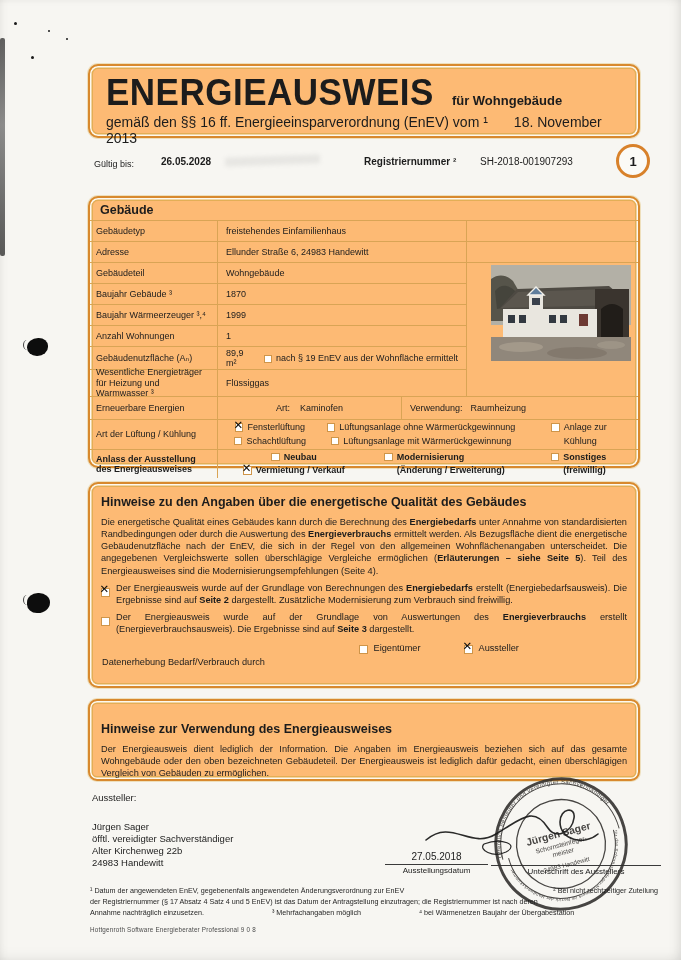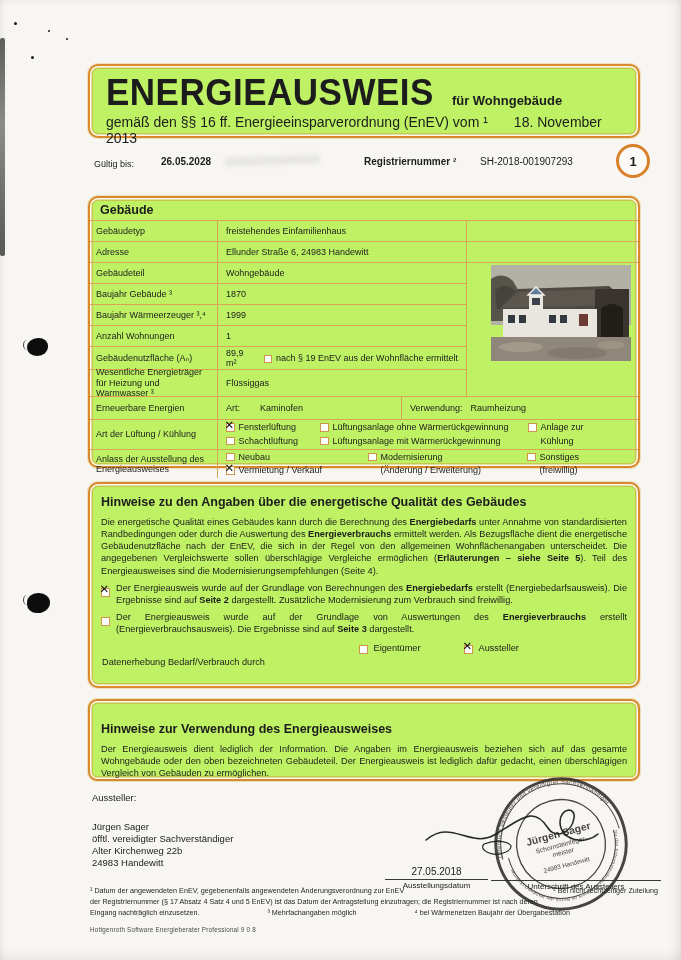--- a/index.html
+++ b/index.html
@@ -10,21 +10,21 @@
   .abs{position:absolute;}
   
   .streak{left:0;top:38px;width:5px;height:218px;background:linear-gradient(#2e2e2e,#6a6a6a 40%,#262626);opacity:.75;border-radius:2px;}
   .speck{background:#1a1a1a;border-radius:50%;}
   .hole{background:#0d0d0d;}
   .hole.h1{left:27px;top:338px;width:21px;height:18px;border-radius:55% 45% 52% 48%;}
   .hole.h2{left:27px;top:593px;width:23px;height:20px;border-radius:50% 50% 55% 45%;}
   .hole::before{content:"";position:absolute;left:-4px;top:2px;width:7px;height:10px;border-left:1.5px solid #444;border-radius:50%;}
   .smudge{left:225px;top:156px;width:95px;height:9px;background:#8a8a8a;opacity:.14;filter:blur(2px);transform:rotate(-2deg);}
   
-  .obox{border:2.5px solid #d8892e;border-radius:10px;background:#bef264;
+  .obox{border:2.5px solid #d8892e;border-radius:10px;background:#fdba74;
         box-shadow:inset 0 0 0 1.5px #fdf9ef, inset 0 0 0 3px rgba(206,164,62,.55), 0 0 0 1px rgba(222,180,90,.35);}
   
   #titlebox{left:88px;top:64px;width:552px;height:74px;padding:7px 16px 0;box-sizing:border-box;}
   .t-row{display:flex;align-items:baseline;}
   .t-main{font-size:35px;font-weight:bold;letter-spacing:.5px;transform:scaleY(1.04);transform-origin:left bottom;}
   .t-sub{font-size:13px;font-weight:bold;margin-left:18px;}
   .t-line{font-size:14px;margin-top:1px;}
   .t-date{margin-left:26px;}
   
   #validity{left:88px;top:150px;width:566px;height:26px;font-size:9.5px;}
@@ -42,46 +42,46 @@
   .gb-main{flex:1;display:flex;flex-direction:column;}
   .gr{display:flex;border-bottom:1px solid #d9a455;font-size:9px;}
   .gb-main .gr:last-child{border-bottom:none;}
   .lc{width:128px;border-right:1px solid #d9a455;padding:2px 6px;display:flex;align-items:center;line-height:1.15;box-sizing:border-box;}
   .vc{flex:1;padding:2px 8px;display:flex;align-items:center;gap:6px;box-sizing:border-box;}
   .h20{height:20px;} .h22{height:22px;} .h26{height:26px;} .h29{height:29px;} .h28{height:28px;}
   .gb-right{width:172px;border-left:1px solid #d9a455;box-sizing:border-box;}
   .ph-row{height:20px;border-bottom:1px solid #d9a455;}
   .photo{width:140px;height:96px;margin:2px 4px 0 24px;}
   .gb-bottom{display:flex;flex-direction:column;}
-  .art-cell{width:184px;border-right:1px solid #d9a455;padding:2px 8px;display:flex;align-items:center;gap:20px;box-sizing:border-box;}
+  .art-cell{width:184px;border-right:1px solid #d9a455;padding:2px 8px;display:flex;align-items:center;gap:10px;box-sizing:border-box;justify-content:center;}
   .verw-cell{flex:1;padding:2px 8px;display:flex;align-items:center;gap:8px;}
   .optcol{display:flex;flex-direction:column;justify-content:center;line-height:1.5;}
   .oc-a{width:88px;} .oc-b{width:202px;} .oc-c{flex:1;}
   .oc-a2{width:136px;} .oc-b2{width:153px;}
-  .opt{display:flex;align-items:flex-start;gap:4px;white-space:nowrap;}
+  .opt{display:flex;align-items:flex-start;gap:4px;white-space:nowrap;justify-content:center;}
   .opt .sub{display:block;}
   .cb{position:relative;display:inline-block;width:6.5px;height:6.5px;border:1px solid #cf9549;margin-top:2px;flex:none;background:#fff;}
   .cb.checked::after{content:"✕";position:absolute;left:-2.5px;top:-7px;font-size:11.5px;font-weight:bold;color:#0a0a0a;}
   
   #hqbox{left:88px;top:482px;width:552px;height:206px;padding:6px 11px;box-sizing:border-box;}
   #hvbox{left:88px;top:699px;width:552px;height:82px;padding:16px 11px;box-sizing:border-box;border-radius:9px;}
   .para{font-size:9.2px;line-height:1.32;text-align:justify;margin-top:4px;}
   .ci{display:flex;margin-top:5px;}
   .ci-mark{width:15px;flex:none;padding-top:1px;}
   .ci .para{margin-top:0;flex:1;}
   .daten{position:relative;height:15px;margin-top:6px;font-size:9.2px;}
   .daten .dl{position:absolute;left:1px;top:16px;}
   .daten .o1{position:absolute;left:258px;top:2px;}
   .daten .o2{position:absolute;left:363px;top:2px;}
   .daten .opt{gap:6px;}
   
   #aus-label{left:92px;top:792px;font-size:9.5px;}
   #aus-block{left:92px;top:821px;font-size:9.5px;line-height:1.28;}
   .sigfield{text-align:center;font-size:10px;}
-  .sigfield .val{display:block;padding-bottom:2px;margin-top:15px;}
+  .sigfield .val{display:block;padding-bottom:2px;}
   .sigfield .rule{display:block;border-top:1.2px solid #3a3a3a;padding-top:1px;font-size:8px;}
   #datefield{left:385px;top:851px;width:103px;}
   #sigfield2{left:491px;top:851px;width:170px;}
   #sigfield2 .val{height:12px;}
   #stampwrap{left:487px;top:770px;width:148px;height:148px;transform:rotate(-15deg);opacity:.88;}
   #signature{left:422px;top:788px;width:185px;height:92px;opacity:.92;}
   
   #footnotes{left:90px;top:886px;width:568px;font-size:7.2px;line-height:1.5;color:#1f1f1f;}
   .fnrow{display:flex;}
   .fn-sp{justify-content:space-between;}
@@ -228,21 +228,21 @@
               </span>
           </div>
           <div class="optcol oc-c">
             <span class="opt">
                 <span class="cb"></span>
                 <span><span>Anlage zur</span><span class="sub">Kühlung</span></span>
               </span>
           </div>
         </div>
       </div>
-      <div class="gr h28" style="border-bottom:none;">
+      <div class="gr h28" style="border-bottom:none;font-weight:bold;">
         <div class="lc">Anlass der Ausstellung des Energieausweises</div>
         <div class="vc" style="align-items:stretch;padding-top:1px;padding-bottom:1px;">
           <div class="optcol oc-a2">
             <span class="opt">
                 <span class="cb"></span>
                 <span>Neubau</span>
               </span>
             <span class="opt">
                 <span class="cb checked"></span>
                 <span>Vermietung / Verkauf</span>
@@ -331,21 +331,21 @@
     <path d="M62 56 c 18 -7, 36 1, 22 8 c -13 6, -28 -2, -22 -8" fill="none" stroke="#191919" stroke-width="1.2"></path>
   </svg>
 
   <div class="abs" id="footnotes">
     <div class="fnrow fn-sp">
       <span>¹  Datum der angewendeten EnEV, gegebenenfalls angewendeten Änderungsverordnung zur EnEV</span>
       <span>²  Bei nicht rechtzeitiger Zuteilung</span>
     </div>
     <div>der Registriernummer (§ 17 Absatz 4 Satz 4 und 5 EnEV) ist das Datum der Antragstellung einzutragen; die Registriernummer ist nach deren</div>
     <div class="fnrow fn3">
-      <span class="a">Eingang nachträglich einzusetzen.</span>
+      <span class="a">Annahme nachträglich einzusetzen.</span>
       <span class="b">³  Mehrfachangaben möglich</span>
       <span class="c">⁴  bei Wärmenetzen Baujahr der Übergabestation</span>
     </div>
   </div>
 
   <div class="abs" id="software">Hottgenroth Software  Energieberater Professional 9 0 8</div>
 
 </div>
 
 </body></html>

